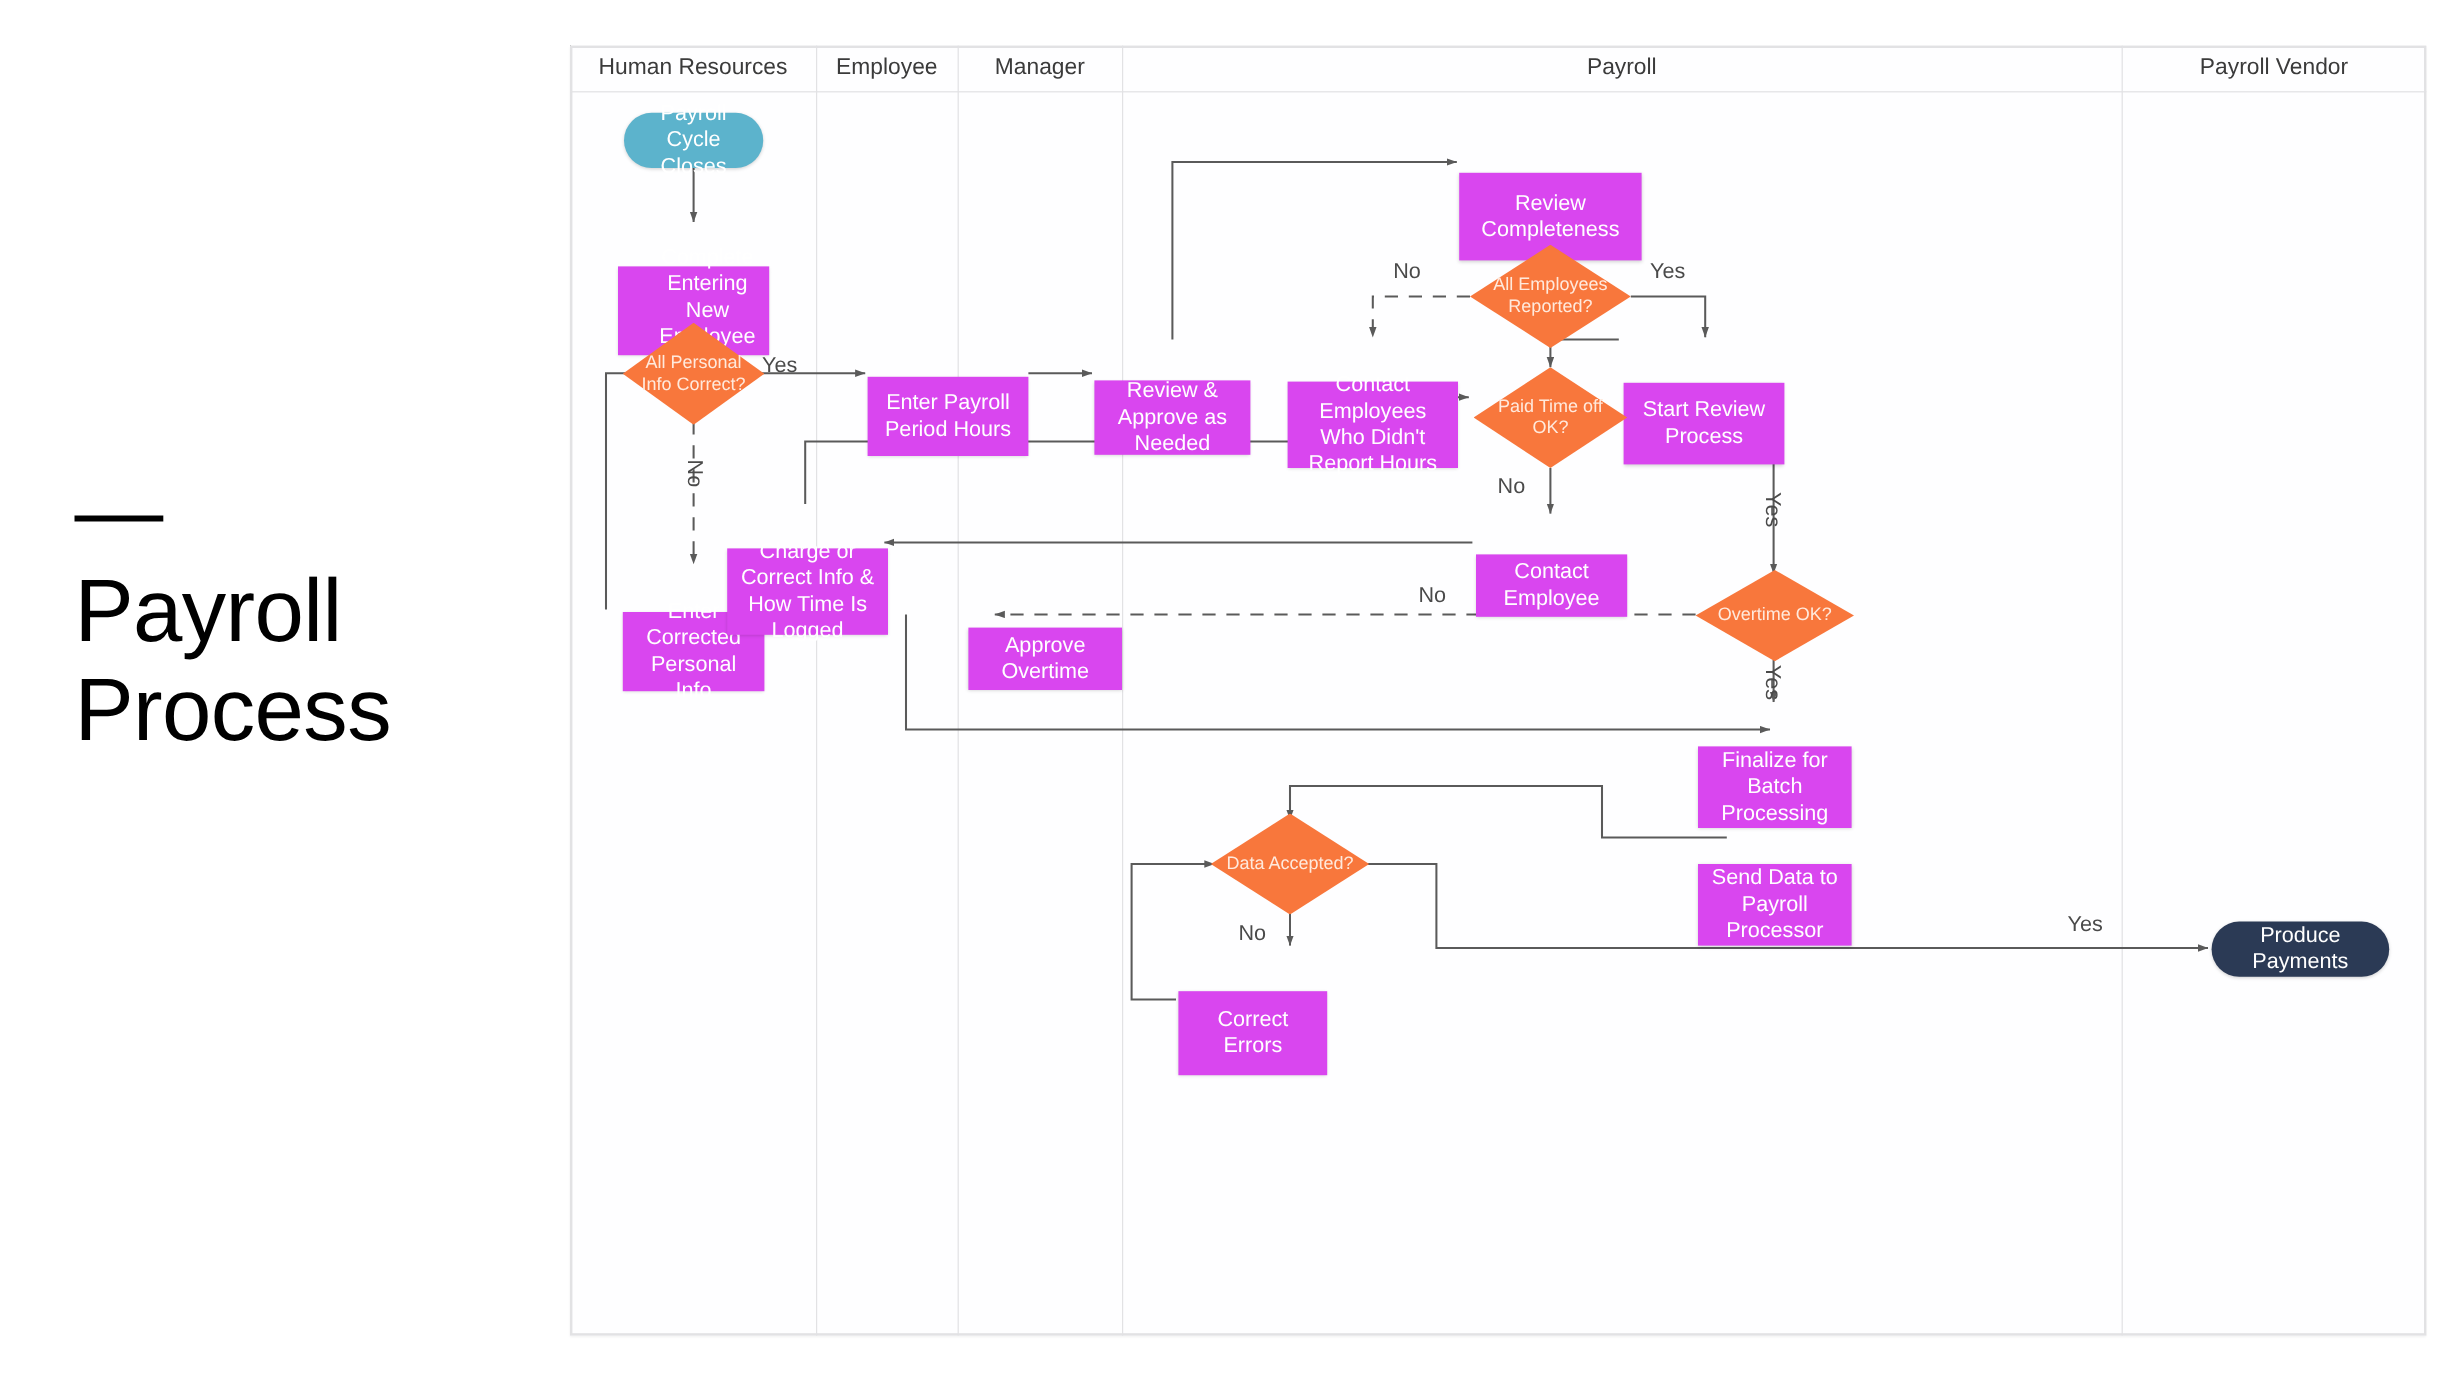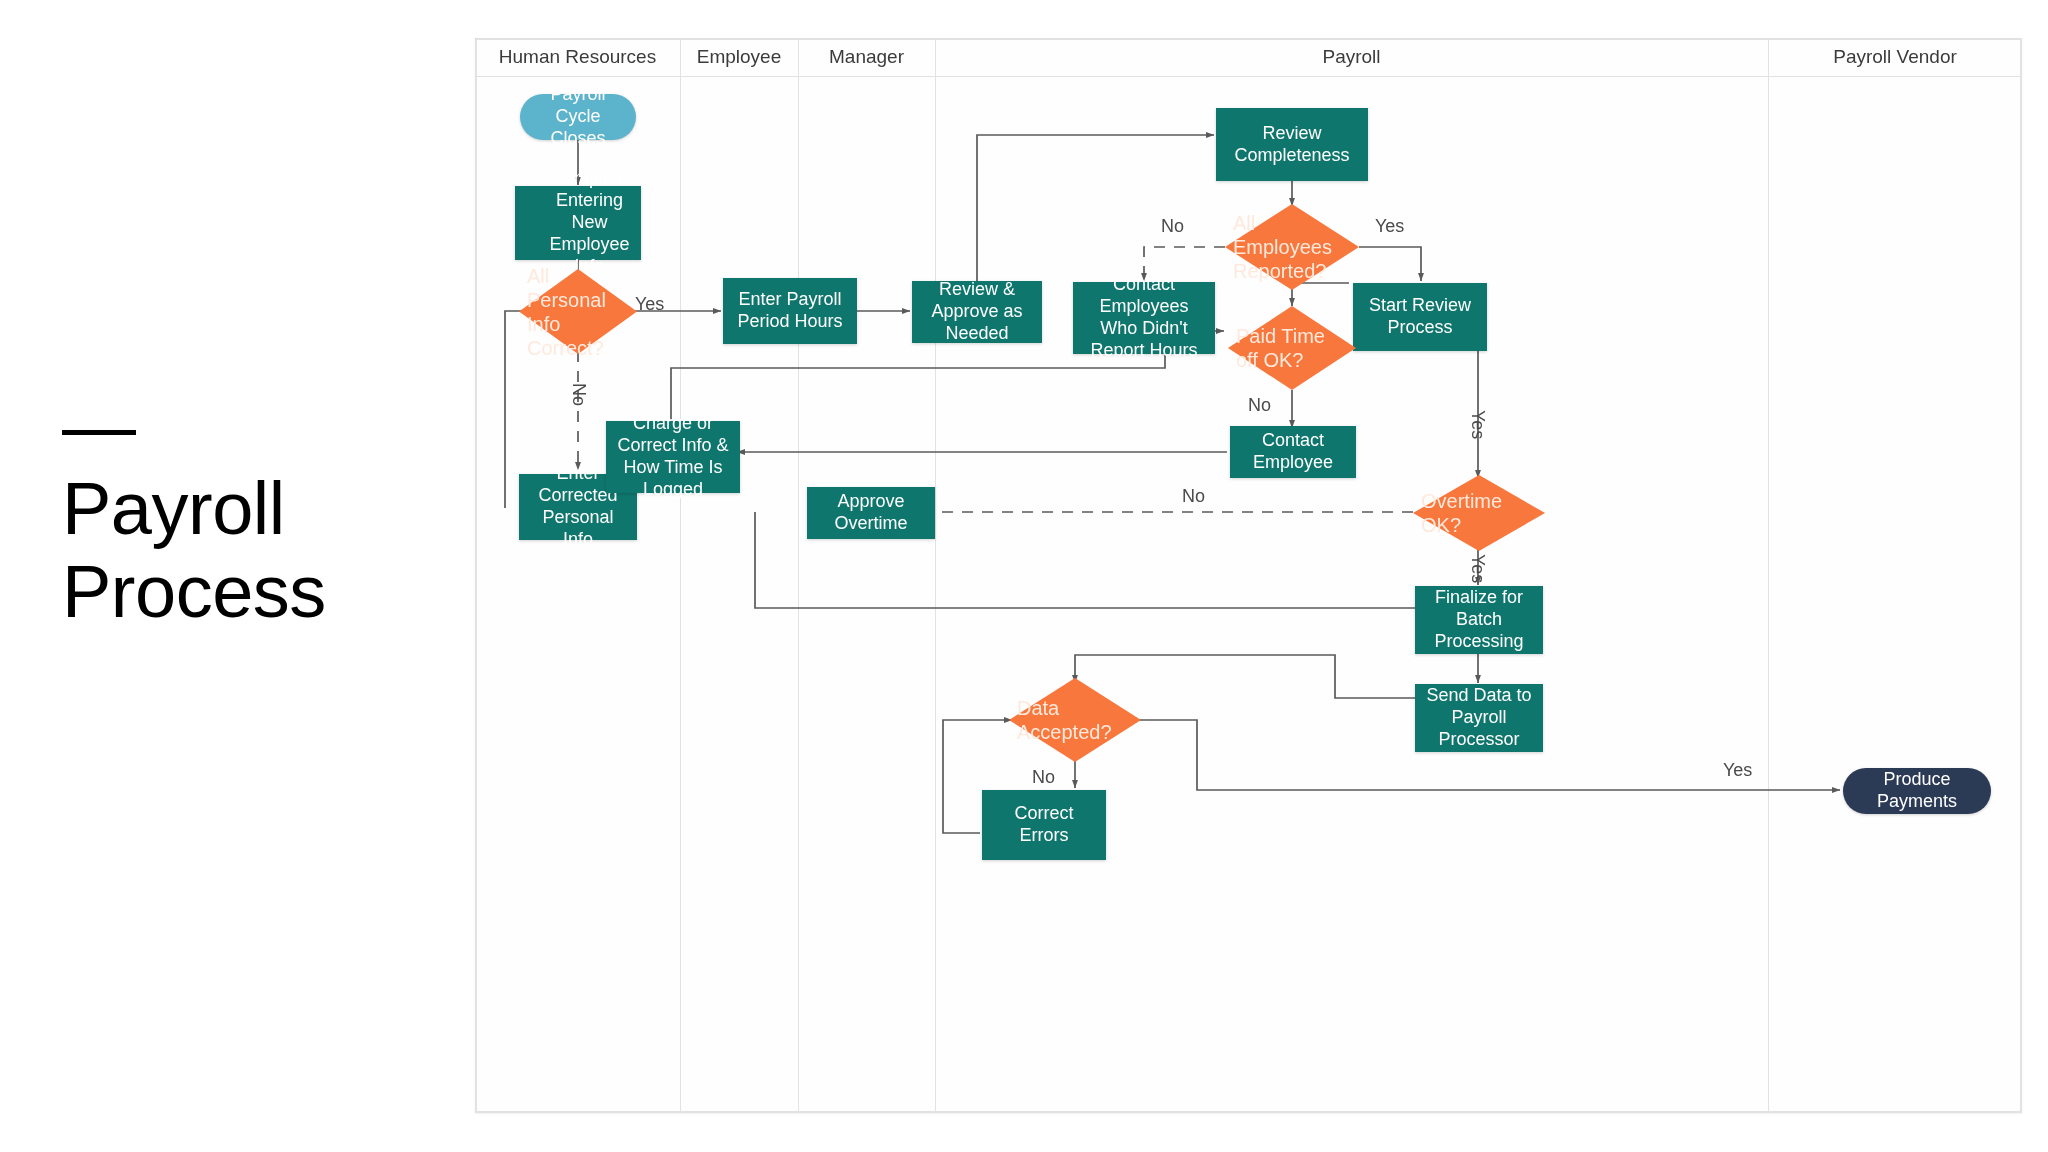--- a/index.html
+++ b/index.html
@@ -24,29 +24,29 @@
     text-align:center; font-size:19px; color:#3b3b3b; }
 
   
   .edges{ position:absolute; left:0; top:0; width:1547px; height:1075px;
     pointer-events:none; }
 
   
   .node{ position:absolute; display:flex; align-items:center; justify-content:center;
     text-align:center; color:#ffffff; font-size:18px; line-height:1.22;
     padding:4px 6px; }
-  .proc{ background:#0f766e; box-shadow:0 1px 3px rgba(0,0,0,.18); }
+  .proc{ background:#d946ef; box-shadow:0 1px 3px rgba(0,0,0,.18);margin-top:36px; }
   .start{ background:#5cb3cc; border-radius:26px; box-shadow:0 1px 3px rgba(0,0,0,.18); }
   .end{ background:#2b3a55; border-radius:26px; box-shadow:0 1px 3px rgba(0,0,0,.18);
     font-size:18px; }
   .dec-wrap{ position:absolute; }
   .dec-shape{ position:absolute; inset:0; background:#f8773c;
     clip-path:polygon(50% 0, 100% 50%, 50% 100%, 0 50%); }
   .dec-txt{ position:absolute; inset:0; display:flex; align-items:center;
-    justify-content:center; text-align:left; color:#ffe9dc; font-size:20px;
+    justify-content:center; text-align:center; color:#ffe9dc; font-size:15px;
     line-height:1.2; padding:0 8px; }
 
   
   .elabel{ position:absolute; font-size:18px; color:#4a4a4a; white-space:nowrap; }
   .elabel.rot{ transform:rotate(90deg); transform-origin:left top; }
 </style>
 </head>
 <body>
 
 <div id="root">

